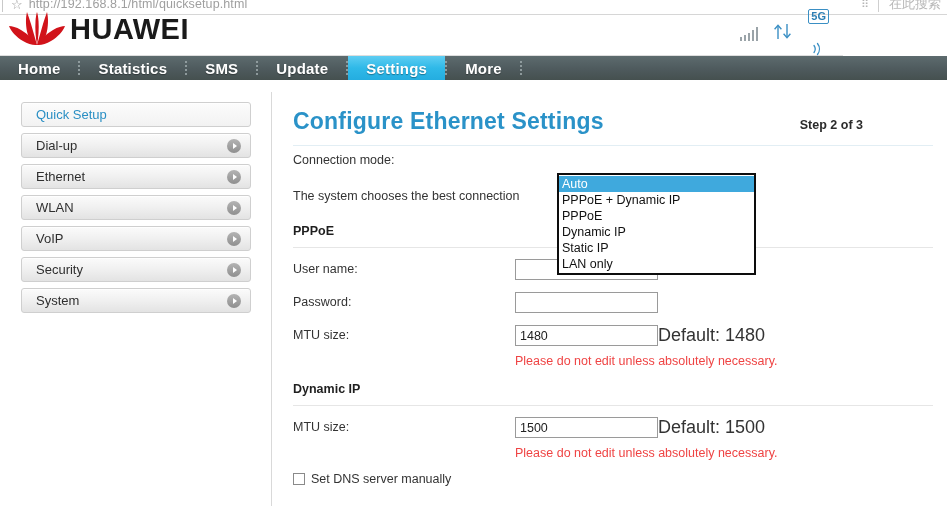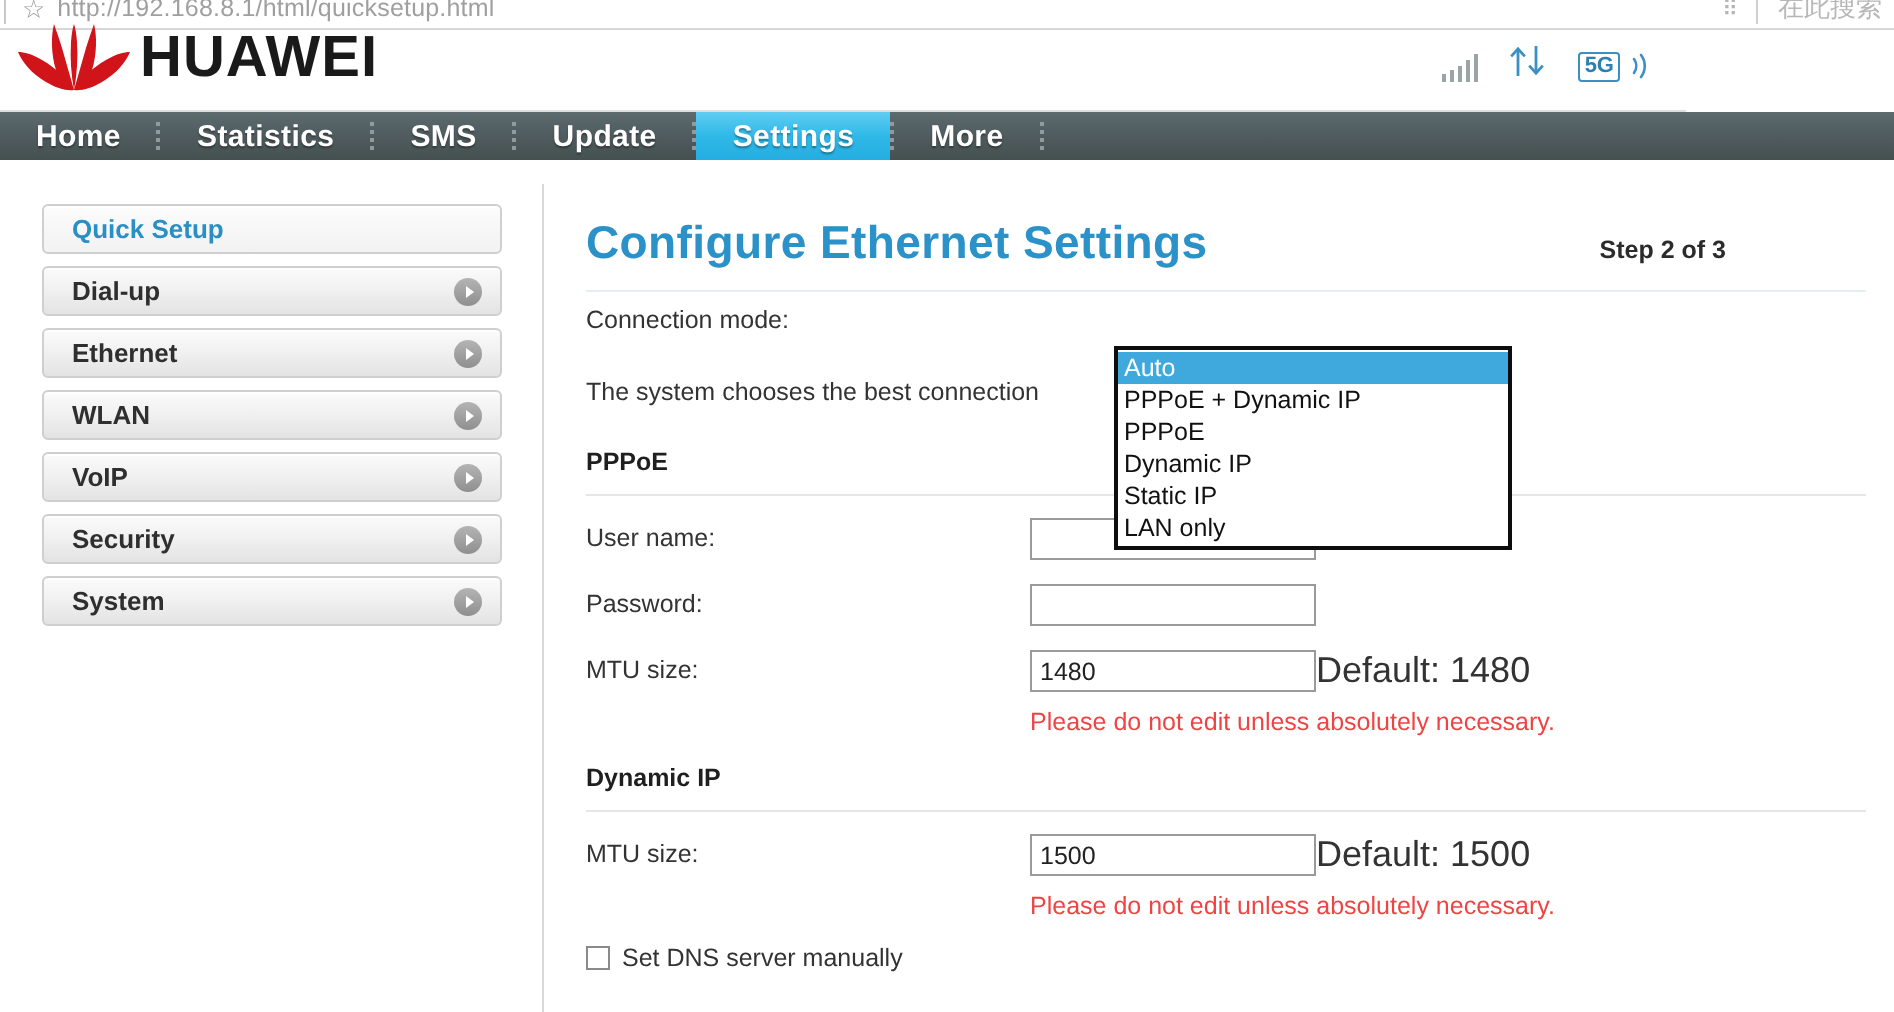--- a/index.html
+++ b/index.html
@@ -124,21 +124,22 @@
   }
   .bars i:nth-child(1){ height: 4px; }
   .bars i:nth-child(2){ height: 6px; }
   .bars i:nth-child(3){ height: 8px; }
   .bars i:nth-child(4){ height: 11px; }
   .bars i:nth-child(5){ height: 14px; }
 
   .badge5g {
     display: flex;
     align-items: center;
-    gap: 5px;
+    gap: 17px;
+    flex-direction: column;
   }
   .badge5g .box {
     border: 1.6px solid #3a8fc4;
     border-radius: 2px;
     color: #2d7fb4;
     font-size: 11px;
     font-weight: bold;
     padding: 0px 2px 1px 2px;
     line-height: 12px;
   }
@@ -200,21 +201,21 @@
     position: relative;
     height: 25px;
     margin-bottom: 6px;
     border: 1px solid #cfcfcf;
     border-radius: 3px;
     background: linear-gradient(to bottom, #fbfbfb 0%, #f0f0f0 50%, #e3e3e3 100%);
     display: flex;
     align-items: center;
     padding-left: 14px;
     font-size: 13px;
-    font-weight: bold;
+    font-weight: normal;
     color: #2f2f2f;
     cursor: pointer;
     box-shadow: 0 1px 0 rgba(255,255,255,.7) inset;
   }
   .side-item.active {
     color: #2a8fc4;
     background: linear-gradient(to bottom, #fcfcfc 0%, #f2f2f2 100%);
   }
   .side-arrow {
     position: absolute;

